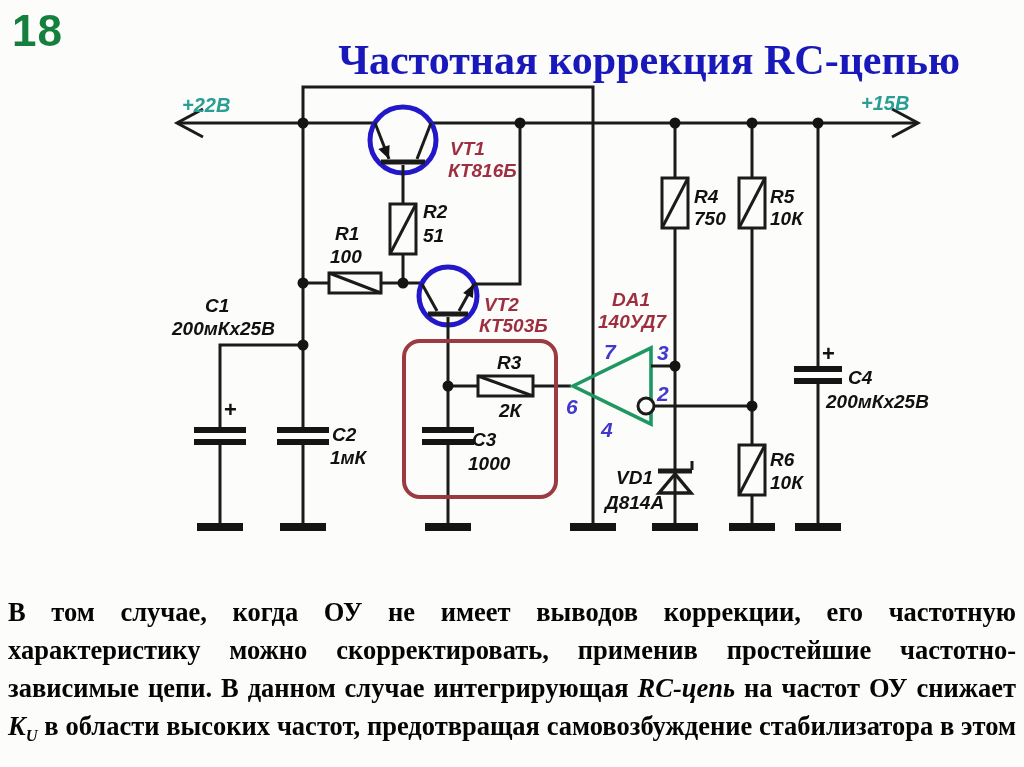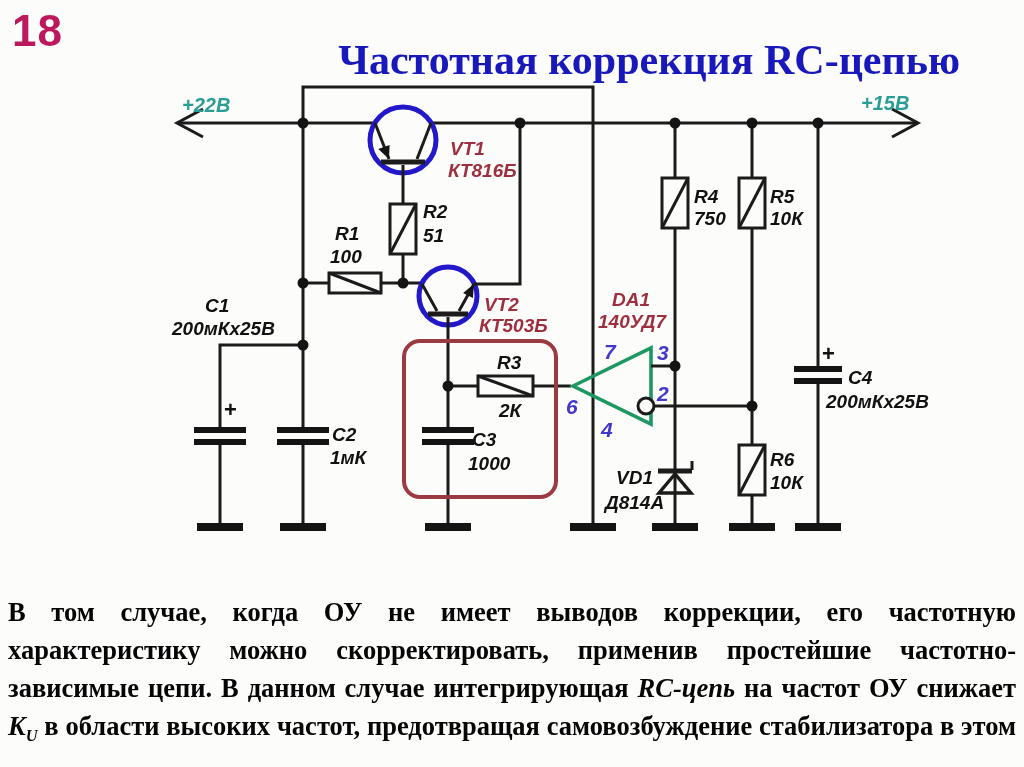--- a/index.html
+++ b/index.html
@@ -8,21 +8,21 @@
     --highlight_box_red:#9c3a42; --ink:#1b1b1b; --bg:#fcfcfa;
   }
   html,body{margin:0;padding:0;}
   body{
     width:1024px;height:767px;position:relative;overflow:hidden;
     background:var(--bg);font-family:"Liberation Serif",serif;
   }
   .slide-number{
     position:absolute;left:12px;top:6px;width:80px;
     font-family:"Liberation Sans",sans-serif;font-weight:bold;
-    font-size:44px;color:#be185d;letter-spacing:1px;
+    font-size:44px;color:#15803d;letter-spacing:1px;
   }
   .title{
     position:absolute;left:80px;top:8px;width:880px;text-align:right;
     font-family:"Liberation Serif",serif;font-weight:bold;
     font-size:42px;color:var(--title_blue);
   }
   .schematic{position:absolute;left:0;top:0;width:1024px;height:565px;}
   svg text{font-family:"Liberation Sans",sans-serif;}
   .wire{stroke:var(--ink);stroke-width:3;fill:none;}
   .wire-thick{stroke:var(--ink);stroke-width:5;fill:none;}

